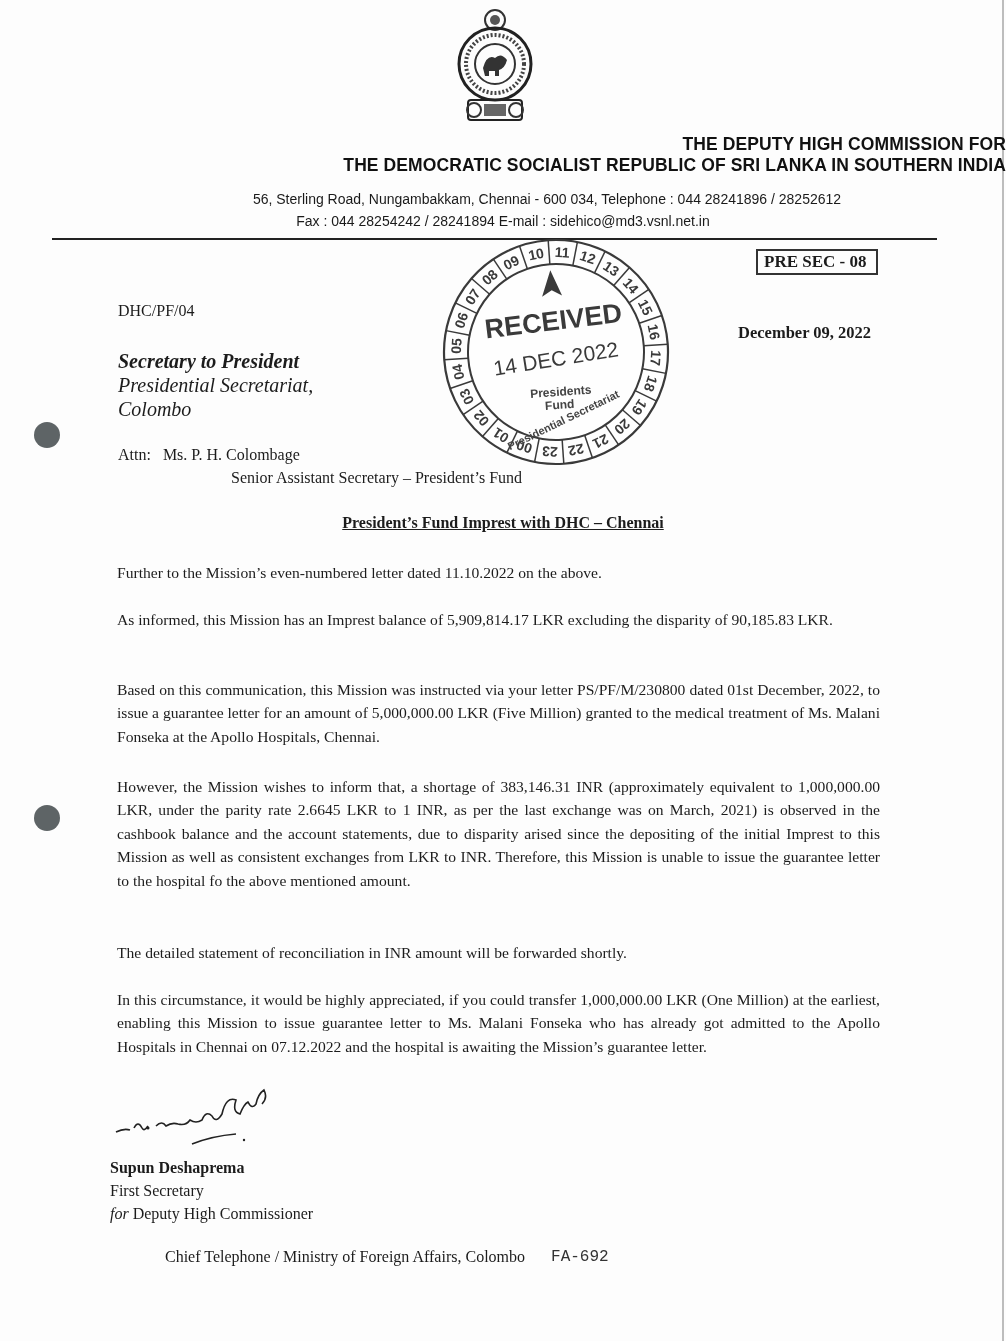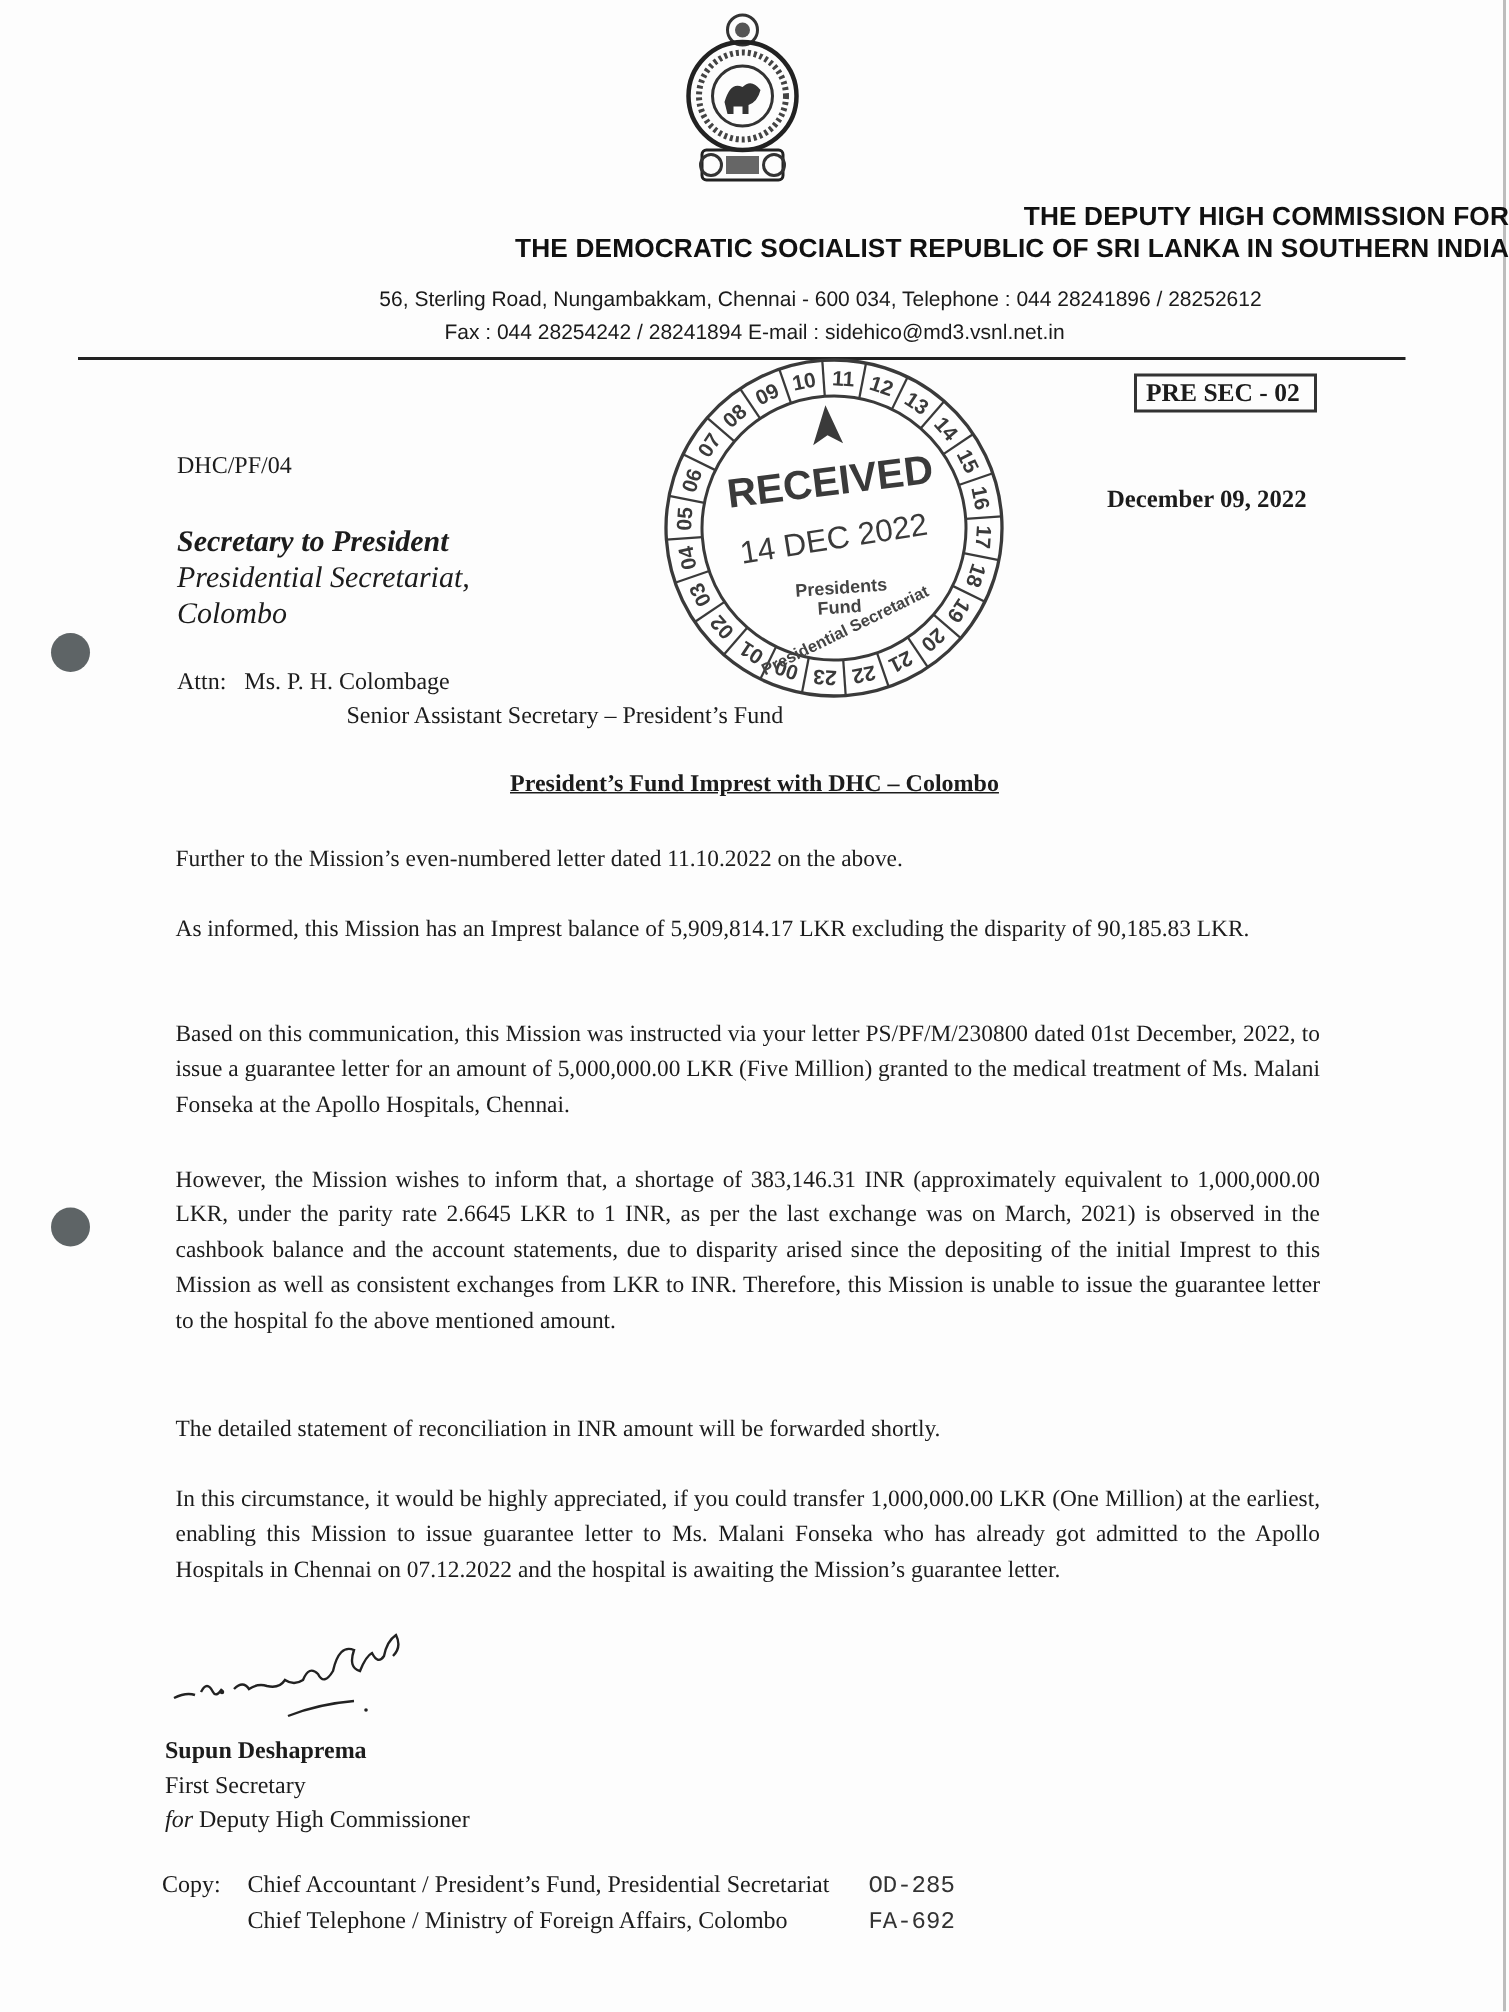--- a/index.html
+++ b/index.html
@@ -54,21 +54,21 @@
   <rect x="28" y="98" width="22" height="12" fill="#666"></rect>
 </svg>
 
 <div class="hdr-title" style="top:134px;">THE DEPUTY HIGH COMMISSION FOR</div>
 <div class="hdr-title" style="top:155px;">THE DEMOCRATIC SOCIALIST REPUBLIC OF SRI LANKA IN SOUTHERN INDIA</div>
 <div class="hdr-addr" style="top:191px;margin-left:44px;">56, Sterling Road, Nungambakkam, Chennai - 600 034, Telephone : 044 28241896 / 28252612</div>
 <div class="hdr-addr" style="top:213px;">Fax : 044 28254242 / 28241894 E-mail : sidehico@md3.vsnl.net.in</div>
 <div class="rule"></div>
 
 <div class="abs ref">DHC/PF/04</div>
-<div class="abs pre-sec">PRE SEC - 02</div>
+<div class="abs pre-sec">PRE SEC - 08</div>
 <div class="abs date">December 09, 2022</div>
 
 <div class="abs addr">
   <div class="b">Secretary to President</div>
   <div>Presidential Secretariat,</div>
   <div>Colombo</div>
 </div>
 
 <div class="abs attn">
   <div><span>Attn:</span>&nbsp;&nbsp;&nbsp;<span>Ms. P. H. Colombage</span></div>
@@ -133,21 +133,21 @@
       <path d="M120 42 l10 26 l-10 -6 l-10 6 z" fill="#3a3a3a"></path>
       <text x="120" y="102" text-anchor="middle" font-family="Liberation Sans, sans-serif" font-size="27" font-weight="bold" fill="#3a3a3a" transform="rotate(-3 120 102)">RECEIVED</text>
       <text x="120" y="138" text-anchor="middle" font-family="Liberation Sans, sans-serif" font-size="21" fill="#3a3a3a" transform="rotate(-5 120 138)">14 DEC 2022</text>
       <text x="122" y="168" text-anchor="middle" font-family="Liberation Sans, sans-serif" font-size="12" font-weight="bold" fill="#444">Presidents</text>
       <text x="120" y="181" text-anchor="middle" font-family="Liberation Sans, sans-serif" font-size="12" font-weight="bold" fill="#444">Fund</text>
       <text x="124" y="196" text-anchor="middle" font-family="Liberation Sans, sans-serif" font-size="11" font-weight="bold" fill="#444" transform="rotate(-22 124 196)">Presidential Secretariat</text>
     </g>
   </svg>
 </div>
 
-<div class="abs subject">President’s Fund Imprest with DHC – Colombo</div>
+<div class="abs subject">President’s Fund Imprest with DHC – Chennai</div>
 
 <div class="para" style="top:561px;">Further to the Mission’s even-numbered letter dated 11.10.2022 on the above.</div>
 <div class="para" style="top:608px;">As informed, this Mission has an Imprest balance of 5,909,814.17 LKR excluding the disparity of 90,185.83 LKR.</div>
 <div class="para" style="top:678px;">Based on this communication, this Mission was instructed via your letter PS/PF/M/230800 dated 01st December, 2022, to issue a guarantee letter for an amount of 5,000,000.00 LKR (Five Million) granted to the medical treatment of Ms. Malani Fonseka at the Apollo Hospitals, Chennai.</div>
 <div class="para" style="top:775px;">However, the Mission wishes to inform that, a shortage of 383,146.31 INR (approximately equivalent to 1,000,000.00 LKR, under the parity rate 2.6645 LKR to 1 INR, as per the last exchange was on March, 2021) is observed in the cashbook balance and the account statements, due to disparity arised since the depositing of the initial Imprest to this Mission as well as consistent exchanges from LKR to INR. Therefore, this Mission is unable to issue the guarantee letter to the hospital fo the above mentioned amount.</div>
 <div class="para" style="top:941px;">The detailed statement of reconciliation in INR amount will be forwarded shortly.</div>
 <div class="para" style="top:988px;">In this circumstance, it would be highly appreciated, if you could transfer 1,000,000.00 LKR (One Million) at the earliest, enabling this Mission to issue guarantee letter to Ms. Malani Fonseka who has already got admitted to the Apollo Hospitals in Chennai on 07.12.2022 and the hospital is awaiting the Mission’s guarantee letter.</div>
 
 <svg class="sig" viewBox="0 0 230 60">
   <path d="M4 44 q8 -4 14 -2 M22 40 q4 -8 8 0 q2 4 6 -2 M44 38 q6 -6 10 0 q6 -4 12 -2 q8 2 12 -4 q6 4 12 0 q4 -10 10 -4 q4 8 10 -2 q4 -18 14 -14 q-4 12 4 14 q4 -10 8 -12 q4 8 8 2 q2 -10 8 -14 q4 8 -2 14" fill="none" stroke="#222" stroke-width="1.6"></path>
@@ -158,25 +158,20 @@
 
 <div class="abs signer">
   <div class="b">Supun Deshaprema</div>
   <div>First Secretary</div>
   <div><i>for</i> <span>Deputy High Commissioner</span></div>
 </div>
 
 <div class="copy">
   <table>
     <tbody>
-        <tr>
-      <td class="lbl">Copy:</td>
-      <td>Chief Accountant / President’s Fund, Presidential Secretariat</td>
-      <td class="code">OD-285</td>
-    </tr>
     <tr>
       <td class="lbl"></td>
       <td>Chief Telephone / Ministry of Foreign Affairs, Colombo</td>
       <td class="code">FA-692</td>
     </tr>
   </tbody>
     </table>
 </div>
 
 </body></html>

